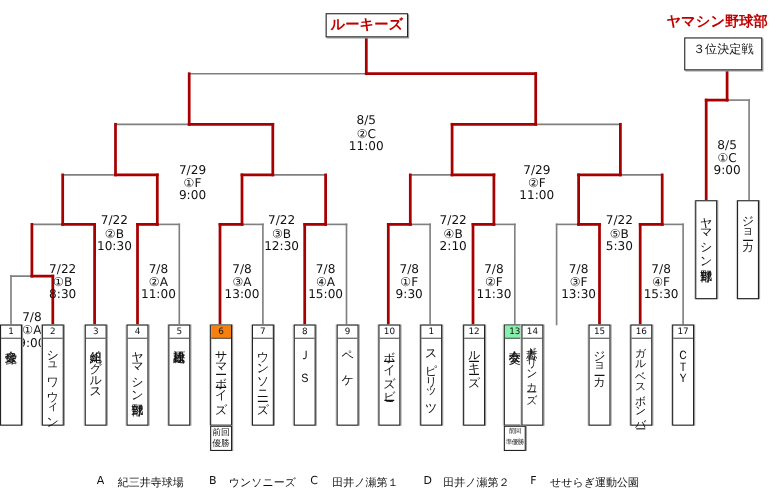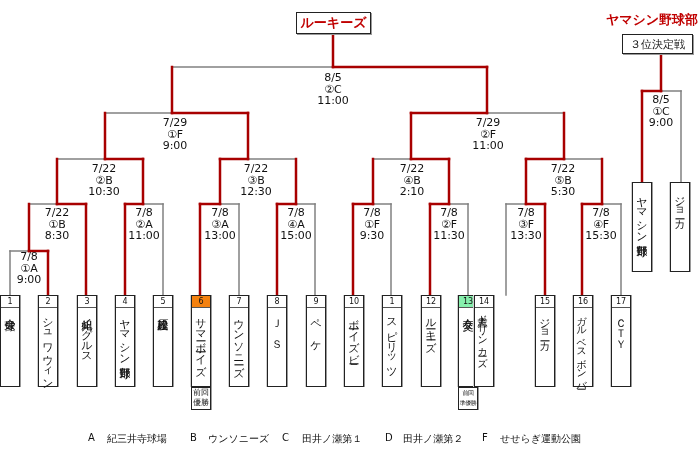--- a/index.html
+++ b/index.html
@@ -5,24 +5,24 @@
   html, body { margin:0; padding:0; background:#ffffff; }
   body { width:700px; height:453px; position:relative; overflow:hidden;
          font-family:"DejaVu Sans", "Liberation Sans", sans-serif; color:#111; }
   #lines { position:absolute; left:0; top:0; width:700px; height:453px; }
   .box { position:absolute; box-sizing:border-box; border:1px solid #222; background:#fff;
          box-shadow:1px 1px 0 #9a9a9a; }
   .champ { left:296px; top:12px; width:75px; height:22px; text-align:center;
            font-weight:bold; font-size:13px; line-height:19px; color:#c00000; }
   .third-winner { position:absolute; left:604px; top:11px; width:96px; text-align:center;
            font-weight:bold; font-size:13px; color:#c00000; white-space:nowrap; }
-  .third-label { left:622px; top:34px; width:71px; height:20px; text-align:center;
+  .third-label { left:622px; top:34px; width:71px; height:30px; text-align:center;
            font-size:11px; line-height:20px; }
   .mlabel { position:absolute; width:60px; text-align:center; font-size:11px;
-            line-height:11.5px; color:#111; }
+            line-height:11.5px; color:#111;margin-top:32px; }
   .mlabel span { display:block; }
   .team { position:absolute; top:295px; width:20px; height:92px; box-sizing:border-box;
           border:1px solid #222; background:#fff; box-shadow:1px 0 0 #9a9a9a, -1px 0 0 #d0d0d0; }
   .team-no { height:11px; border-bottom:1px solid #555; font-size:8px; line-height:11px;
              text-align:center; color:#111; }
   .team-no.hl { background:#f4810f; }
   .team-name { height:78px; writing-mode:vertical-rl; text-orientation:upright;
                display:flex; align-items:center; justify-content:flex-start;
                font-size:11px; padding-top:3px; box-sizing:border-box; white-space:nowrap;
                letter-spacing:-0.5px; }

